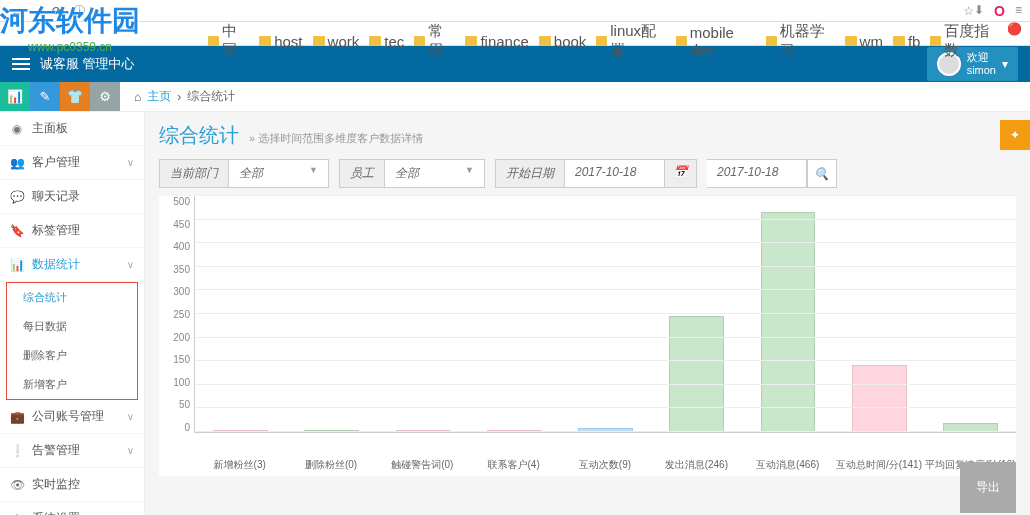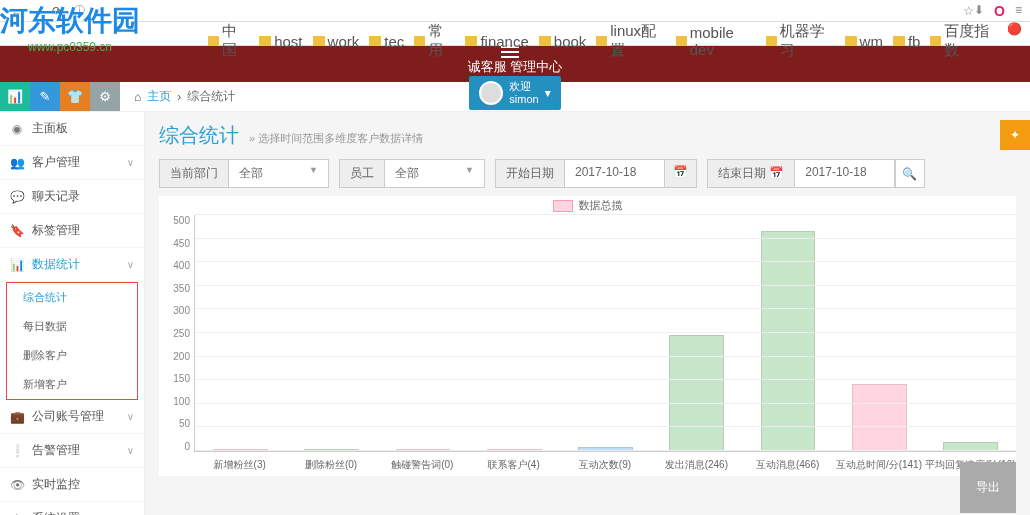--- a/index.html
+++ b/index.html
@@ -13,21 +13,21 @@
 .browser-icons { display: flex; gap: 10px; color: #888; }
 .opera { color: #e91e63; font-weight: bold; font-size: 14px; }
 
 .bookmarks-bar { height: 24px; background: #fff; border-bottom: 1px solid #ddd; display: flex; align-items: flex-start; padding: 0 8px; gap: 8px; position: relative; }
 .bookmark { display: flex; align-items: center; gap: 3px; color: #555; font-size: 15px; }
 .folder-icon { width: 12px; height: 10px; background: #f0c040; border-radius: 1px; }
 .watermark { position: absolute; left: 0; top: -20px; pointer-events: none; z-index: 100; }
 .watermark-text { color: #1e88e5; font-size: 28px; font-weight: bold; text-shadow: 1px 1px 2px #fff; }
 .watermark-sub { color: #4caf50; font-size: 12px; margin-left: 28px; }
 
-.header { height: 36px; background: #7f1d1d; color: #fff; display: flex; align-items: center; padding: 0 12px; flex-direction: column; }
+.header { height: 36px; background: #0369a1; color: #fff; display: flex; align-items: center; padding: 0 12px; }
 .burger { width: 18px; display: flex; flex-direction: column; gap: 3px; margin-right: 10px; }
 .burger span { height: 2px; background: #fff; }
 .brand { font-size: 13px; flex: 1; }
 .user-area { display: flex; align-items: center; gap: 6px; background: #2490c0; padding: 4px 10px; border-radius: 2px; }
 .avatar { width: 24px; height: 24px; border-radius: 50%; background: #ddd; border: 2px solid #fff; }
 .user-text { font-size: 11px; line-height: 1.2; }
 
 .toolbar-strip { height: 30px; background: #fff; border-bottom: 1px solid #eee; display: flex; align-items: stretch; }
 .tool-btn { width: 30px; display: flex; align-items: center; justify-content: center; color: #fff; font-size: 13px; }
 .tb-green { background: #1abc9c; }
@@ -49,21 +49,21 @@
 .sub-item { padding: 7px 16px; color: #666; font-size: 11px; }
 .sub-item.active { color: #2a9fd6; position: relative; }
 
 .content { flex: 1; padding: 10px 14px; overflow: hidden; position: relative; }
 .page-title { display: flex; align-items: baseline; gap: 10px; margin-bottom: 10px; }
 .page-title h2 { color: #2a9fd6; font-size: 20px; font-weight: normal; }
 .page-title .sub { color: #999; font-size: 11px; }
 .gear-btn { position: absolute; right: 0; top: 8px; width: 30px; height: 30px; background: #f39c12; color: #fff; display: flex; align-items: center; justify-content: center; }
 
 .filters { display: flex; gap: 10px; margin-bottom: 8px; }
-.filter-grp { display: flex; }
+.filter-grp { display: flex; font-style: italic; }
 .filter-label { background: #eee; border: 1px solid #ccc; padding: 5px 10px; color: #666; }
 .filter-val { background: #fff; border: 1px solid #ccc; border-left: none; padding: 5px 10px; color: #666; min-width: 100px; display: flex; align-items: flex-start; }
 .filter-val .caret { margin-left: auto; font-size: 9px; color: #999; }
 .cal-ic { padding: 5px 8px; border: 1px solid #ccc; border-left: none; background: #eee; }
 .search-btn { width: 30px; border: 1px solid #ccc; background: #fff; display: flex; align-items: center; justify-content: center; color: #666; }
 
 .chart-area { background: #fff; position: relative; height: 280px; }
 .legend { display: flex; justify-content: center; padding: 2px; gap: 6px; align-items: center; font-size: 11px; color: #666; }
 .legend-box { width: 20px; height: 12px; background: #ffd6e0; border: 1px solid #ff99b8; }
 .chart { display: flex; height: 255px; }
@@ -266,33 +266,28 @@
           </div>
       </div>
       <div class="filter-grp">
         <div class="filter-label">开始日期</div>
         <div class="filter-val">
             <span>2017-10-18</span>
           </div>
         <div class="cal-ic">📅</div>
       </div>
       <div class="filter-grp">
-        <div class="filter-label"><span>结束日期</span> 📅</div>
         <div class="filter-val">
             <span>2017-10-18</span>
           </div>
         <div class="search-btn">🔍</div>
       </div>
     </div>
 
     <div class="chart-area">
-      <div class="legend">
-        <div class="legend-box"></div>
-        <span>数据总揽</span>
-      </div>
       <div class="chart">
         <div class="y-axis" id="y-axis">
             <div>500</div>
             <div>450</div>
             <div>400</div>
             <div>350</div>
             <div>300</div>
             <div>250</div>
             <div>200</div>
             <div>150</div>

